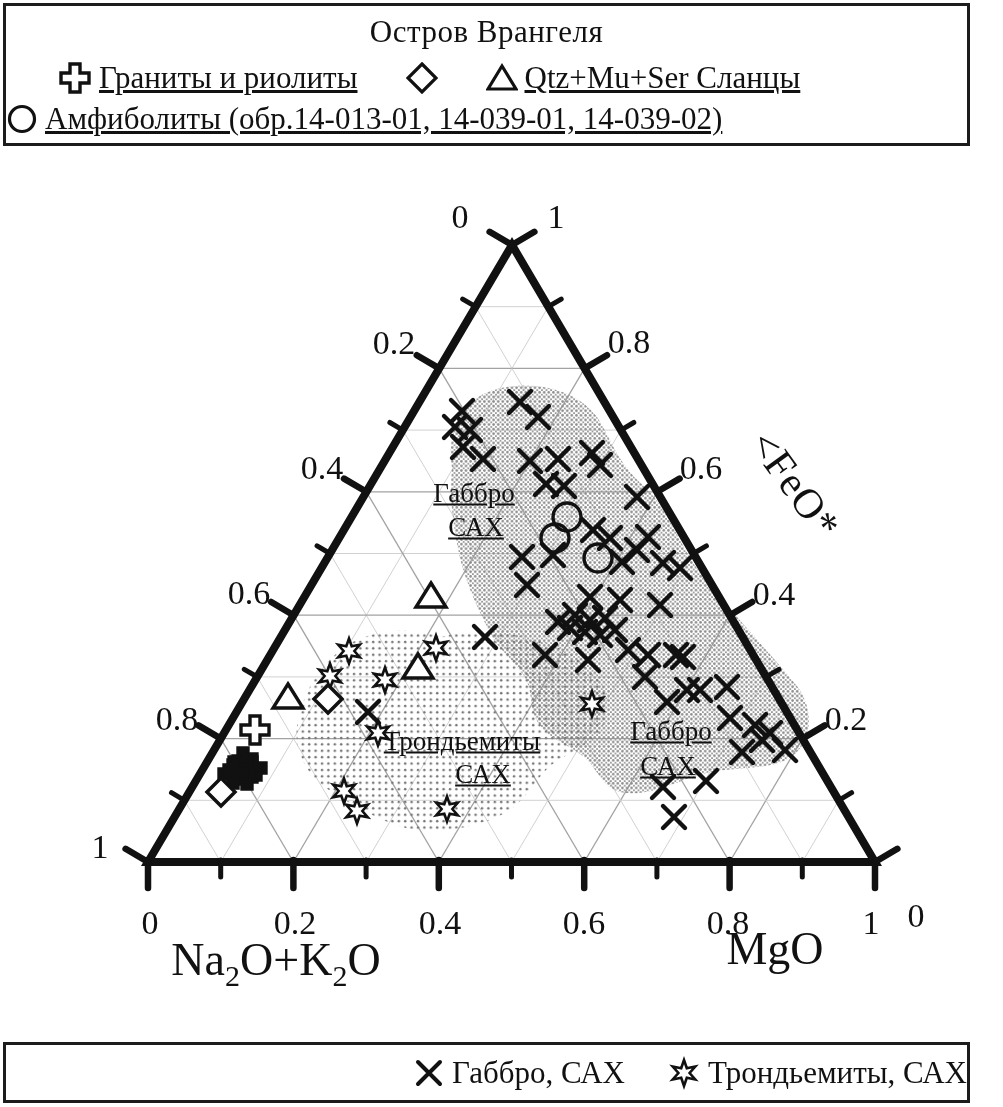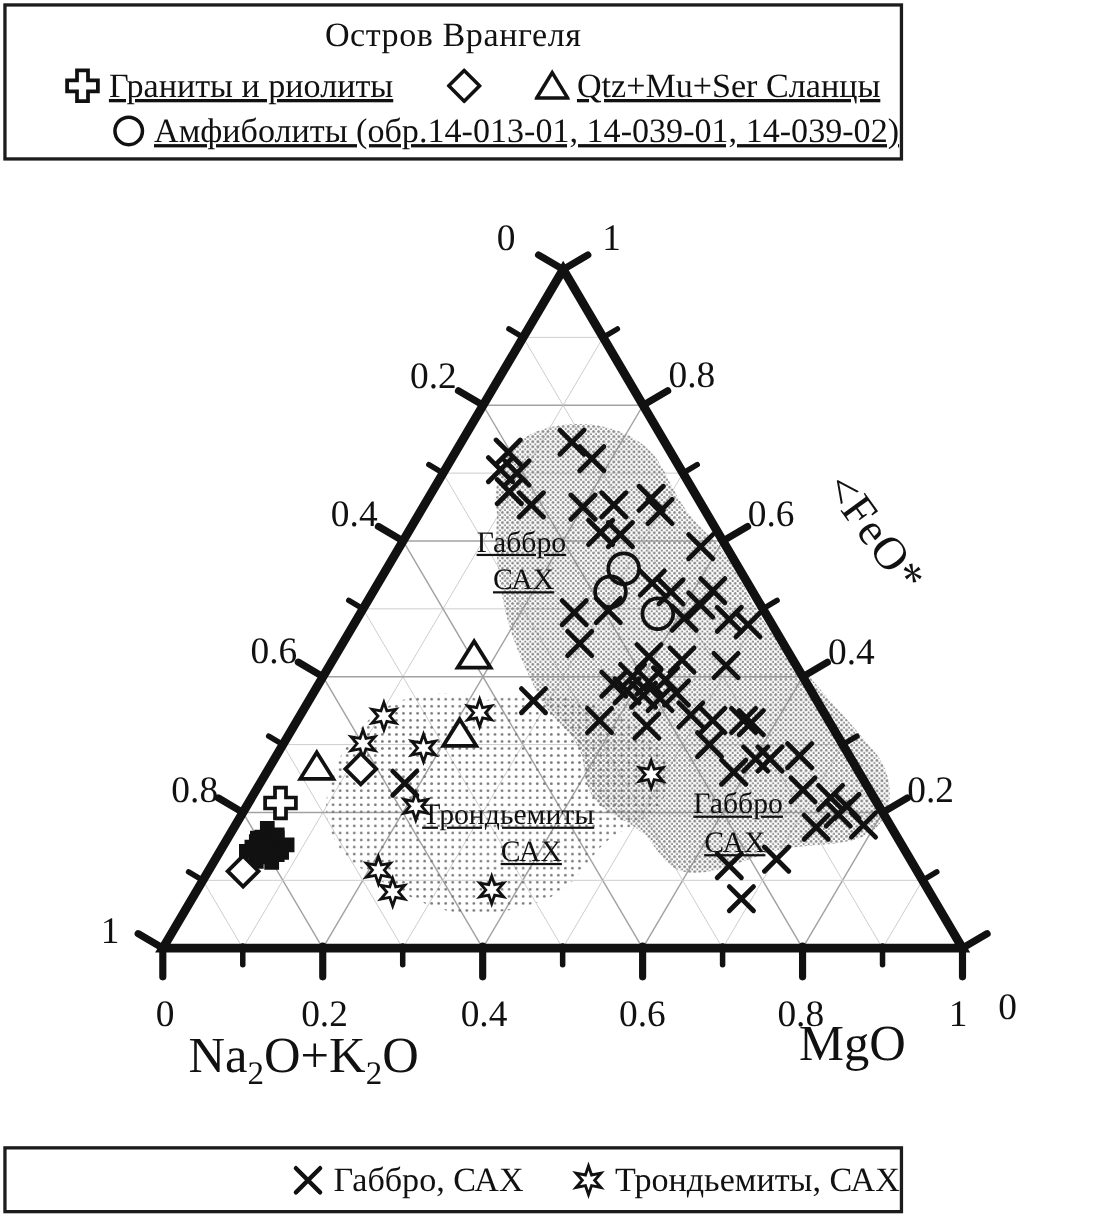--- a/index.html
+++ b/index.html
@@ -1,30 +1,30 @@
 <!DOCTYPE html>
 <html><head>
 <meta charset="utf-8">
 <style>
   html,body{margin:0;padding:0;background:#fff;}
   body{
     width:1003px;height:1107px;position:relative;overflow:hidden;
     font-family:"Liberation Serif","DejaVu Serif",serif;color:#111;
   }
   .box{
-    position:absolute;left:3px;width:818px;border:3px solid #1c1c1c;background:#fff;
+    position:absolute;left:3px;width:967px;border:3px solid #1c1c1c;background:#fff;
     box-sizing:border-box;
   }
   #legend-top{top:3px;height:143px;}
   #legend-top .title{
     text-align:center;font-size:31px;margin-top:8px;letter-spacing:.5px;
   }
   .leg-row{display:flex;align-items:center;font-size:31px;white-space:nowrap;text-decoration:underline;}
   #leg-row-1{margin-top:10px;padding-left:52px;gap:48px;}
-  #leg-row-2{margin-top:5px;padding-left:95px;}
+  #leg-row-2{margin-top:5px;}
   .leg-item{display:flex;align-items:center;gap:7px;}
   .leg-item svg{flex:0 0 auto;}
   #legend-bottom{top:1042px;height:61px;display:flex;align-items:center;justify-content:flex-end;gap:42px;font-size:31px;}
   #tern{position:absolute;left:0;top:0;z-index:1;}
   #labels{position:absolute;left:0;top:0;width:1003px;height:1107px;z-index:2;pointer-events:none;}
   .tick{
     position:absolute;font-size:34px;transform:translate(-50%,-50%);white-space:nowrap;
   }
   .axlabel{position:absolute;font-size:46px;transform:translate(-50%,-50%);white-space:nowrap;}
   .axlabel sub{font-size:30px;}

